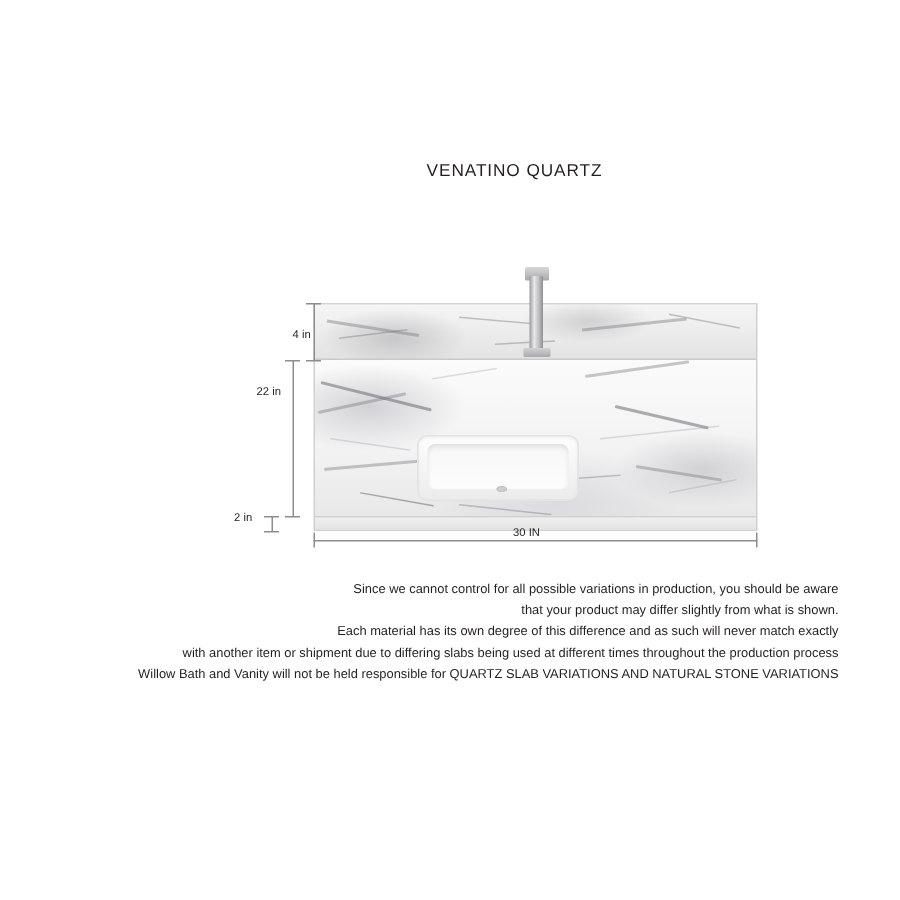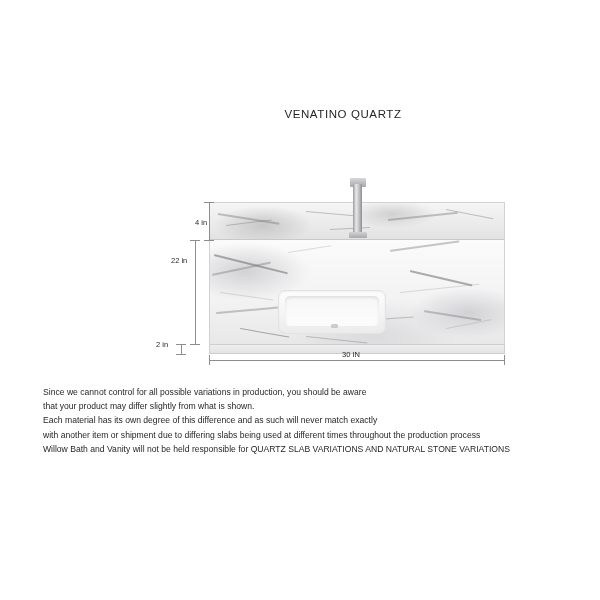--- a/index.html
+++ b/index.html
@@ -208,21 +208,21 @@
     position: absolute;
     background: #8d8d8d;
   }
 
   
   .disclaimer {
     position: absolute;
     top: 385px;
     left: 0;
     width: 516px;
-    text-align: left;
+    text-align: right;
     font-size: 8.6px;
     line-height: 14.2px;
     color: #231f20;
   }
   .disclaimer div { white-space: nowrap; }
 </style>
 </head>
 <body>
 
 <div class="page">

